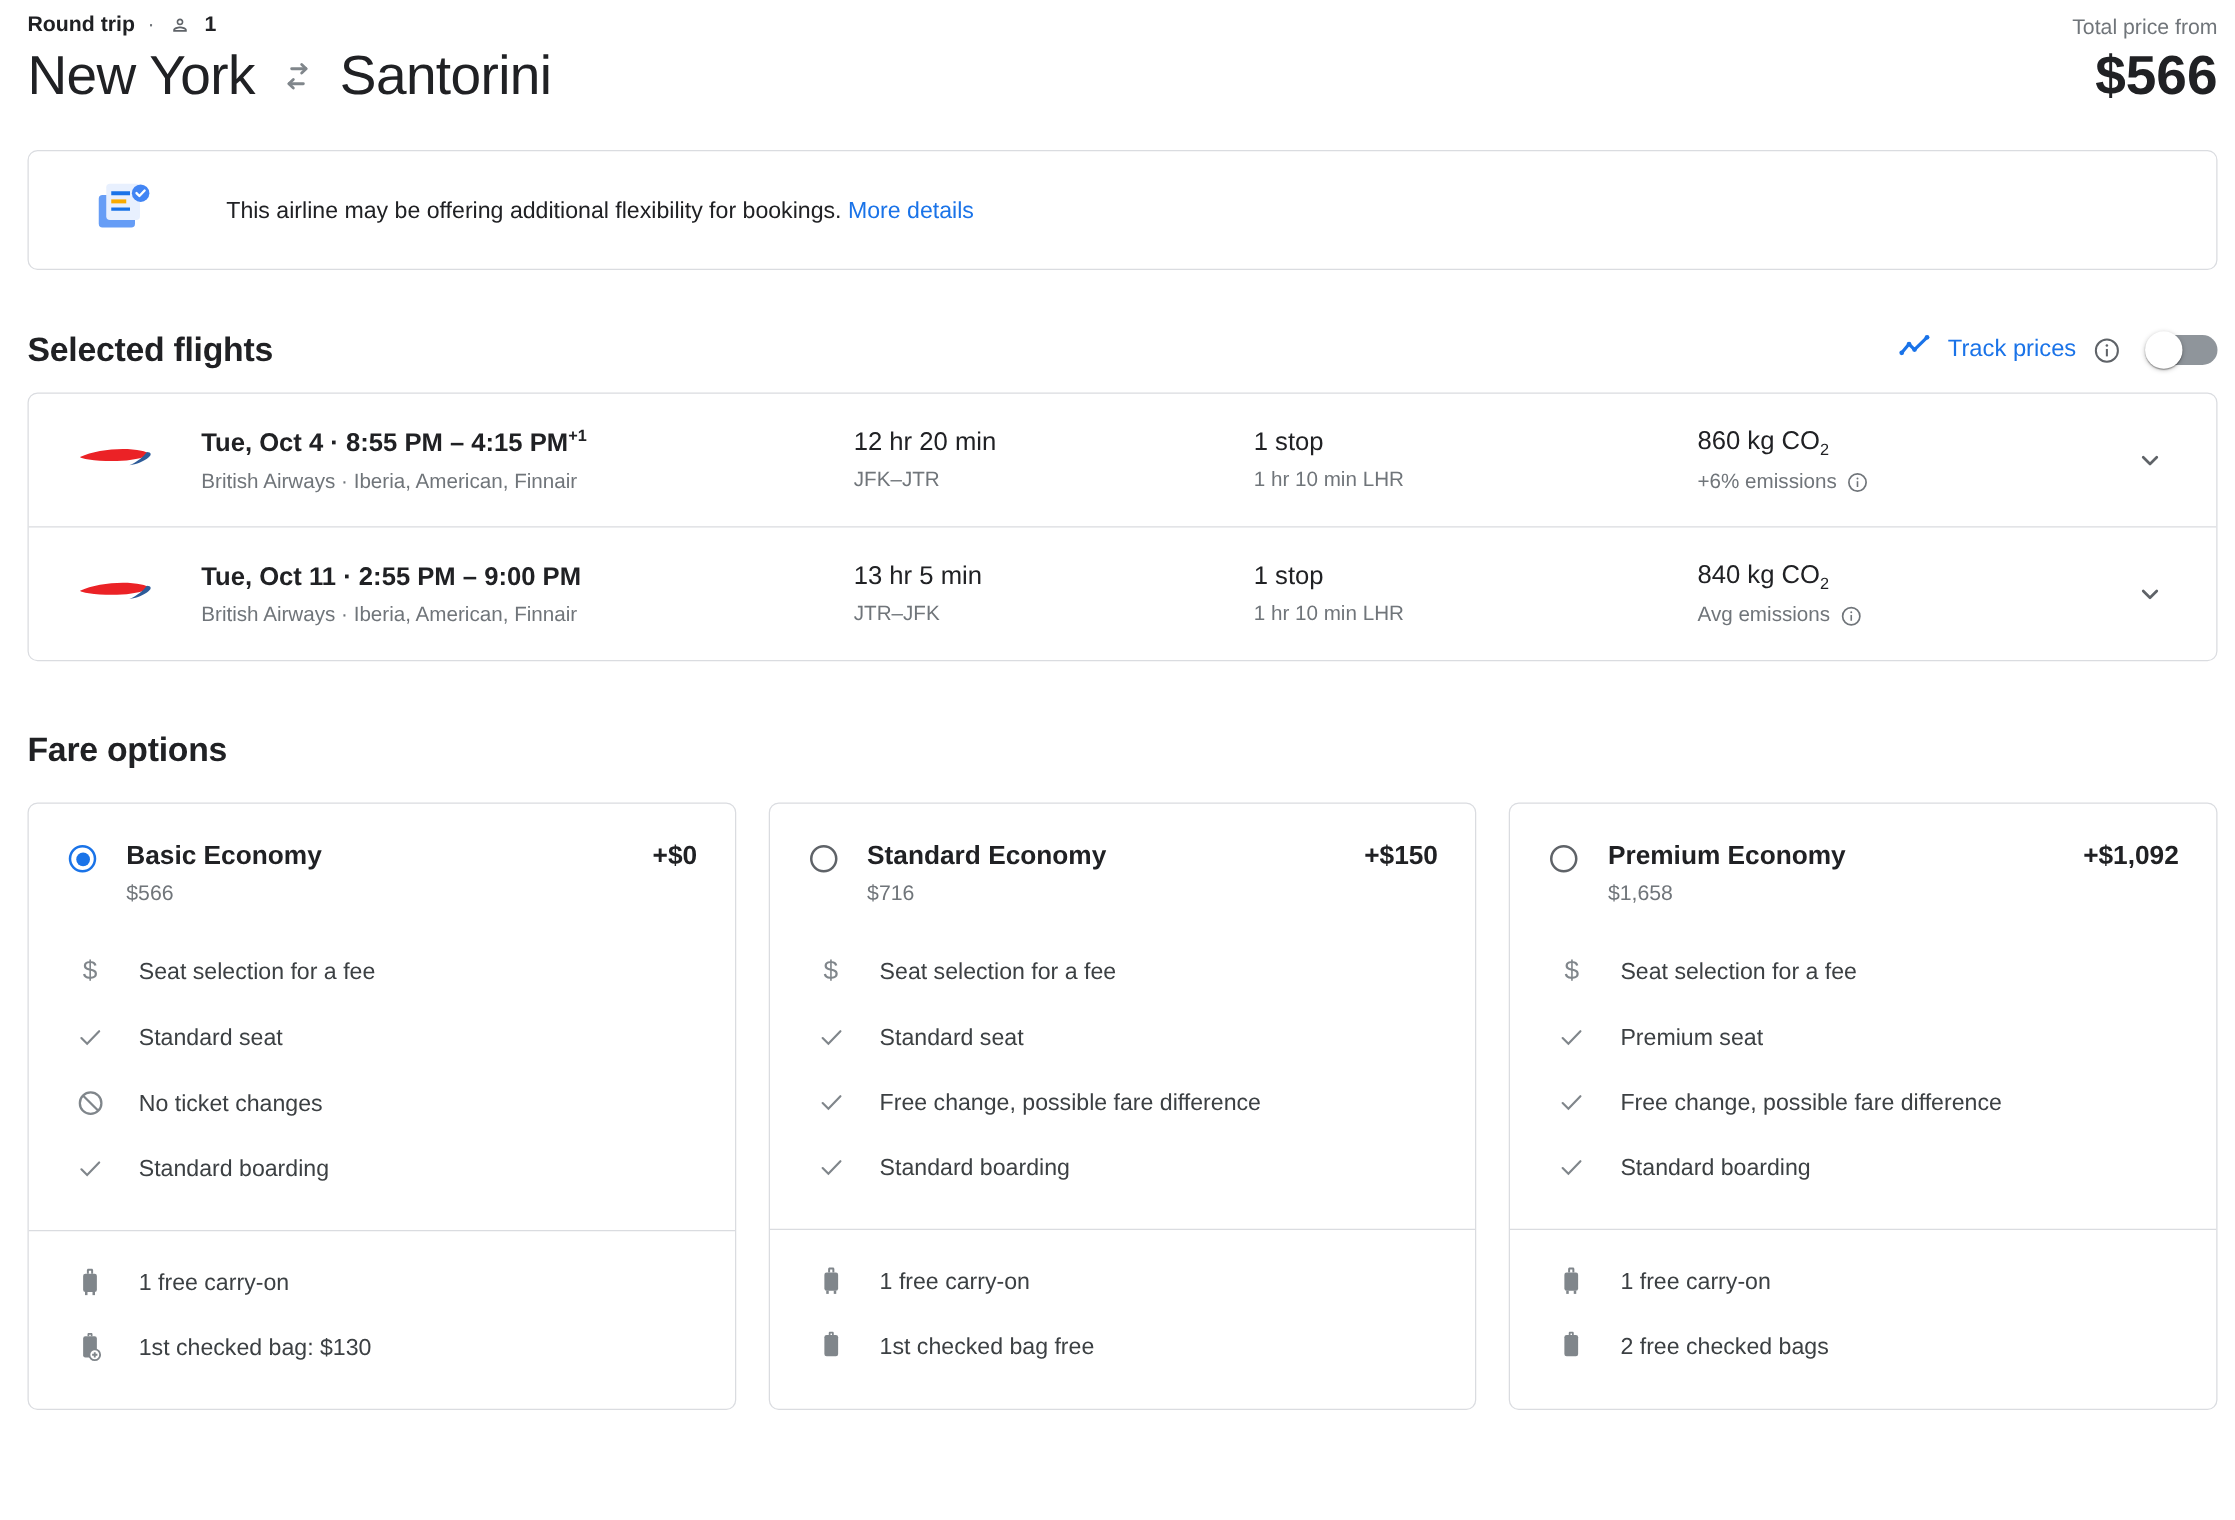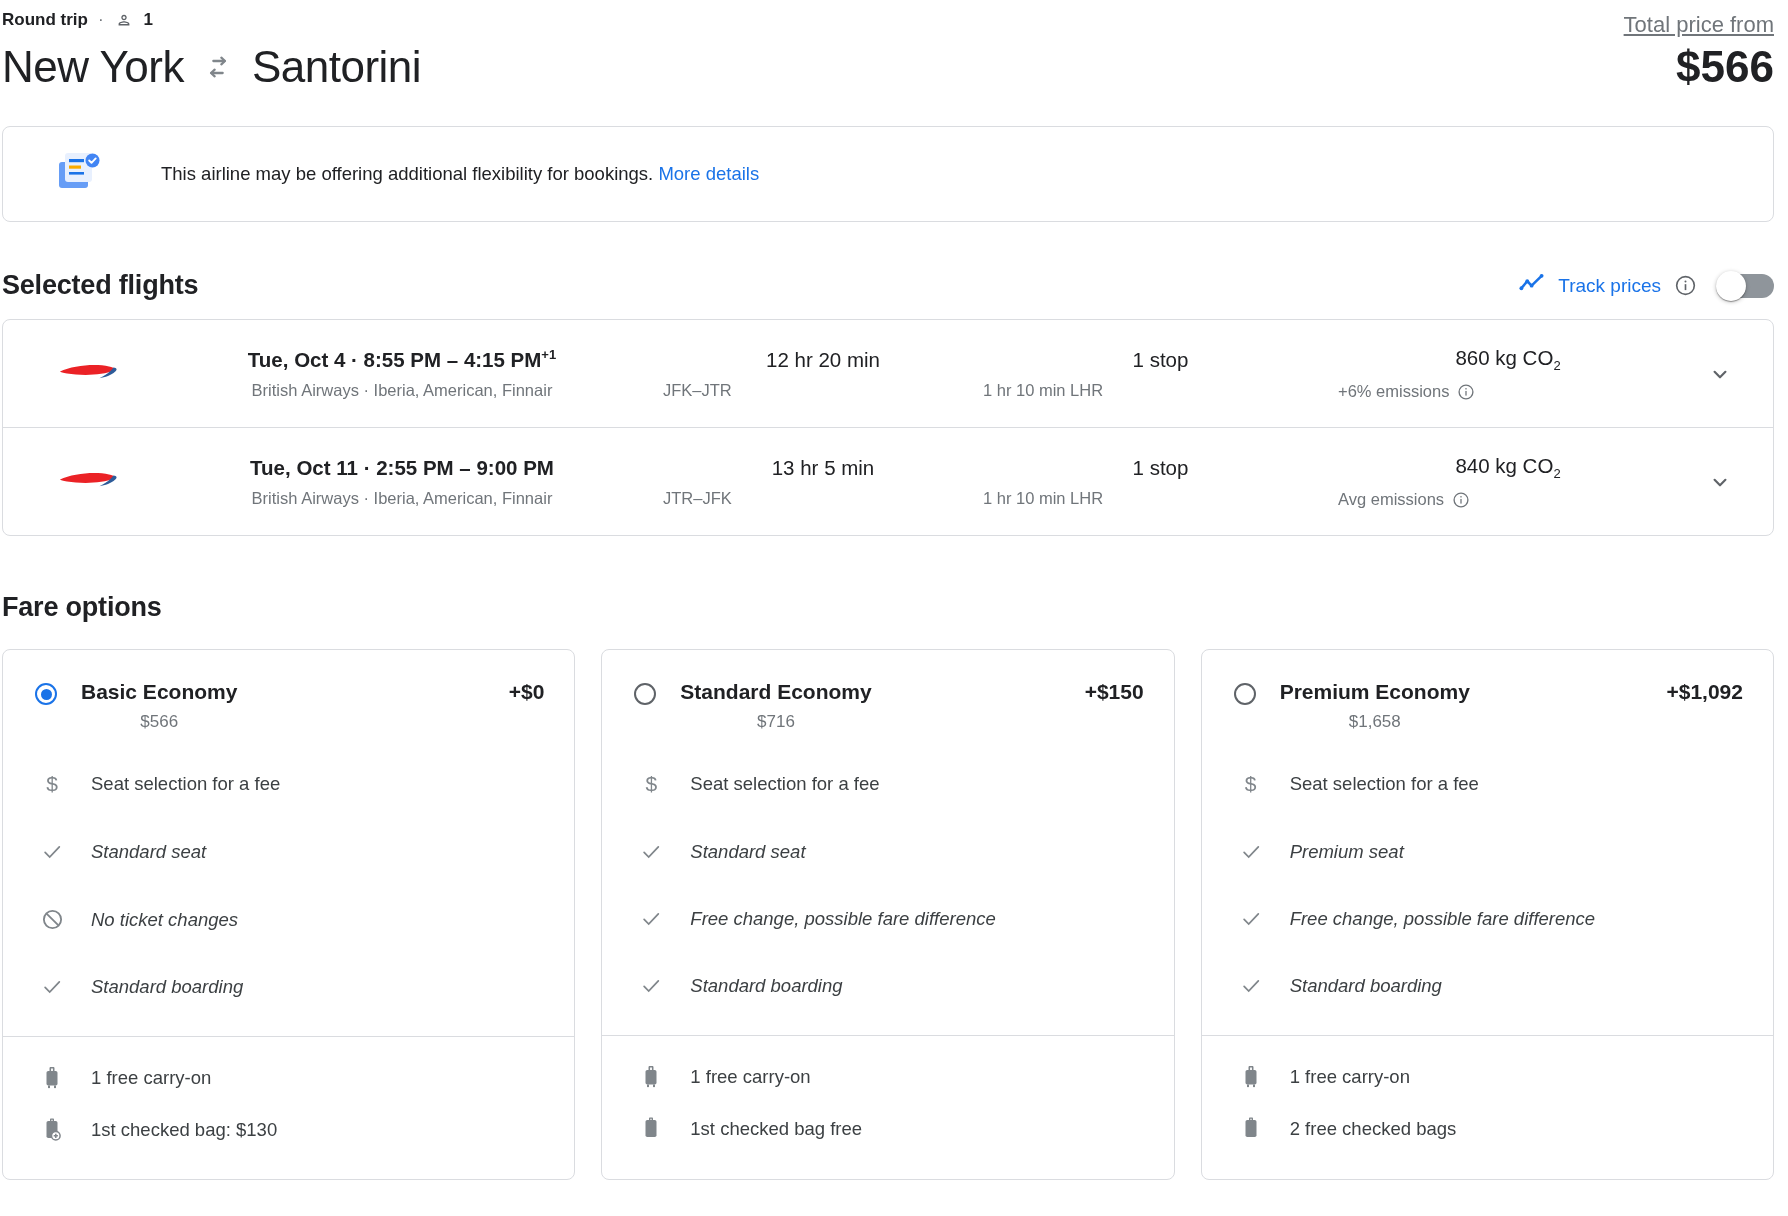--- a/index.html
+++ b/index.html
@@ -3,29 +3,29 @@
 <meta charset="utf-8">
 <style>
   * { box-sizing: border-box; margin: 0; padding: 0; }
   html,body { background:#fff; }
   body {
     font-family: "Liberation Sans", "DejaVu Sans", sans-serif;
     color:#202124;
     width:1788px; height:1216px;
     overflow:hidden;
   }
-  .page { width:1788px; height:956px; padding:10px 14px 0 2px; background:#fff;text-align:center; }
+  .page { width:1788px; height:956px; padding:10px 14px 0 22px; background:#fff; }
 
   
   .top-meta { display:flex; align-items:flex-start; justify-content:space-between; }
   .trip-meta { display:flex; align-items:center; gap:10px; font-size:17px; font-weight:700; color:#202124; }
   .trip-meta .dot { color:#70757a; font-weight:400; }
   .person-icon svg { display:block; }
   .pax-count { font-weight:700; }
-  .total-label { font-size:22px; color:#70757a; padding-top:2px;text-decoration:underline; }
+  .total-label { font-size:17px; color:#70757a; padding-top:2px; }
 
   .headline-row { display:flex; align-items:center; justify-content:space-between; margin-top:4px; }
   .route { display:flex; align-items:center; }
   .city { font-size:44px; font-weight:400; letter-spacing:-0.5px; }
   .swap-icon { margin:4px 18px 0 18px; }
   .total-price { font-size:44px; font-weight:700; }
 
   
   .banner { margin-top:34px; border:1px solid #dadce0; border-radius:8px; height:96px;
             display:flex; align-items:center; padding:0 24px 0 52px; }
@@ -70,21 +70,21 @@
   .radio { width:22px; height:22px; border:2px solid #5f6368; border-radius:50%; flex:none; margin-top:3px; }
   .radio.selected { border-color:#1a73e8; display:flex; align-items:center; justify-content:center; }
   .radio.selected::after { content:''; width:11px; height:11px; border-radius:50%; background:#1a73e8; }
   .fare-titles { margin-left:24px; }
   .fare-name { font-size:21px; font-weight:700; }
   .fare-price { margin-top:8px; font-size:17px; color:#70757a; }
   .fare-delta { margin-left:auto; font-size:21px; font-weight:700; }
 
   .feature-list { margin-top:40px; }
   .feature-row { display:flex; align-items:center; padding:0 20px 0 34px; }
-  .feature-row + .feature-row { margin-top:45px;font-style:italic; }
+  .feature-row + .feature-row { margin-top:30px; }
   .f-icon { width:30px; flex:none; display:flex; justify-content:center; color:#80868b; }
   .dollar-glyph { font-size:21px; color:#80868b; font-weight:400; }
   .f-text { margin-left:24px; font-size:18.5px; color:#3c4043; }
 
   .card-divider { border:none; border-top:1px solid #dadce0; margin-top:38px; }
   .bag-list { margin-top:28px; }
   .bag-row { display:flex; align-items:center; padding:0 20px 0 32px; }
   .bag-row + .bag-row { margin-top:26px; }
   .b-icon { width:34px; flex:none; display:flex; justify-content:center; }
   .b-text { margin-left:22px; font-size:18.5px; color:#3c4043; }

